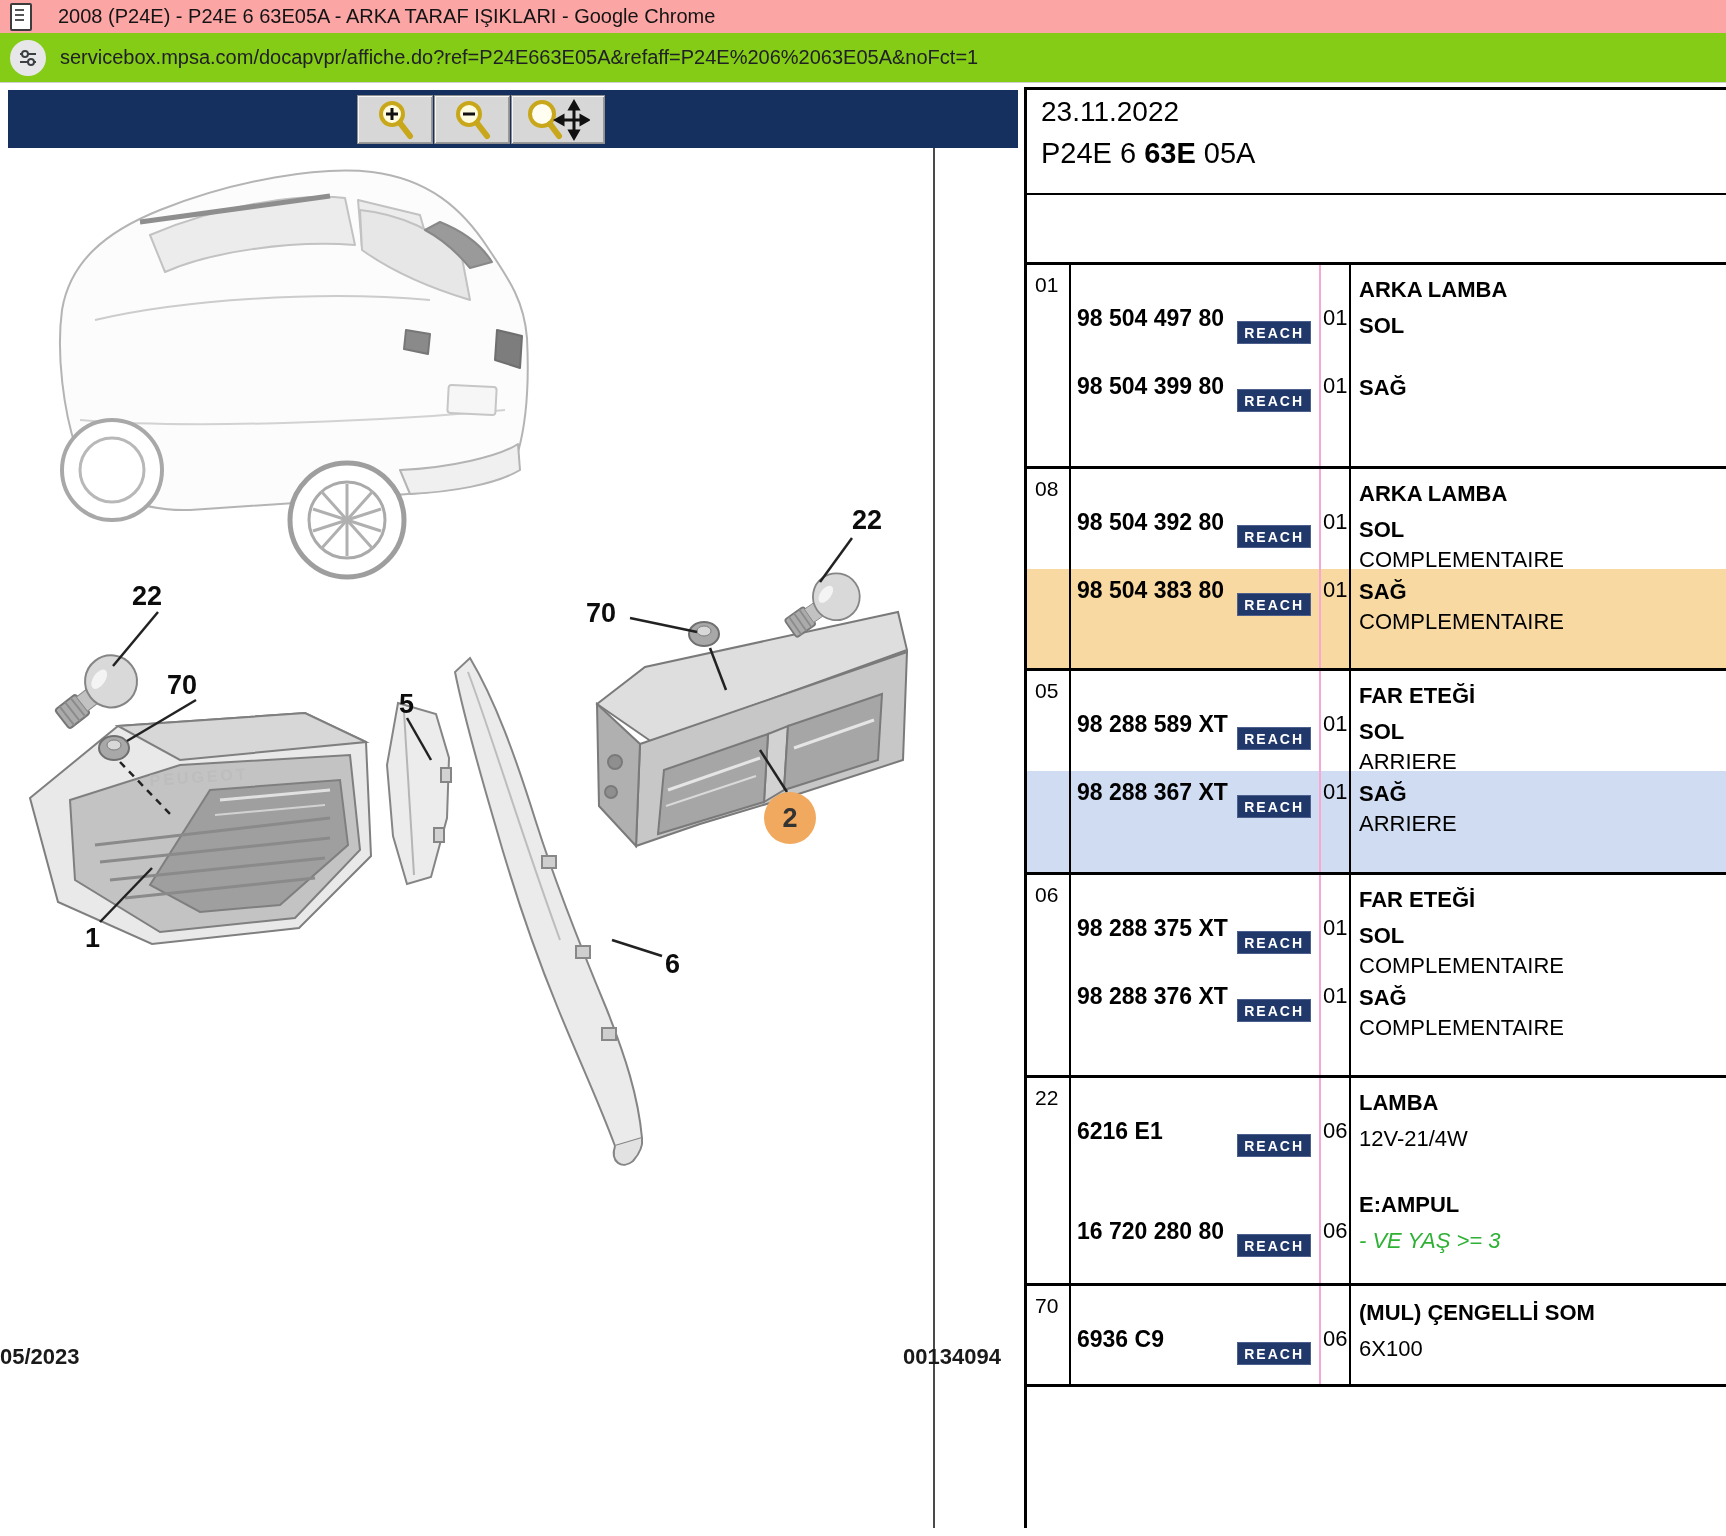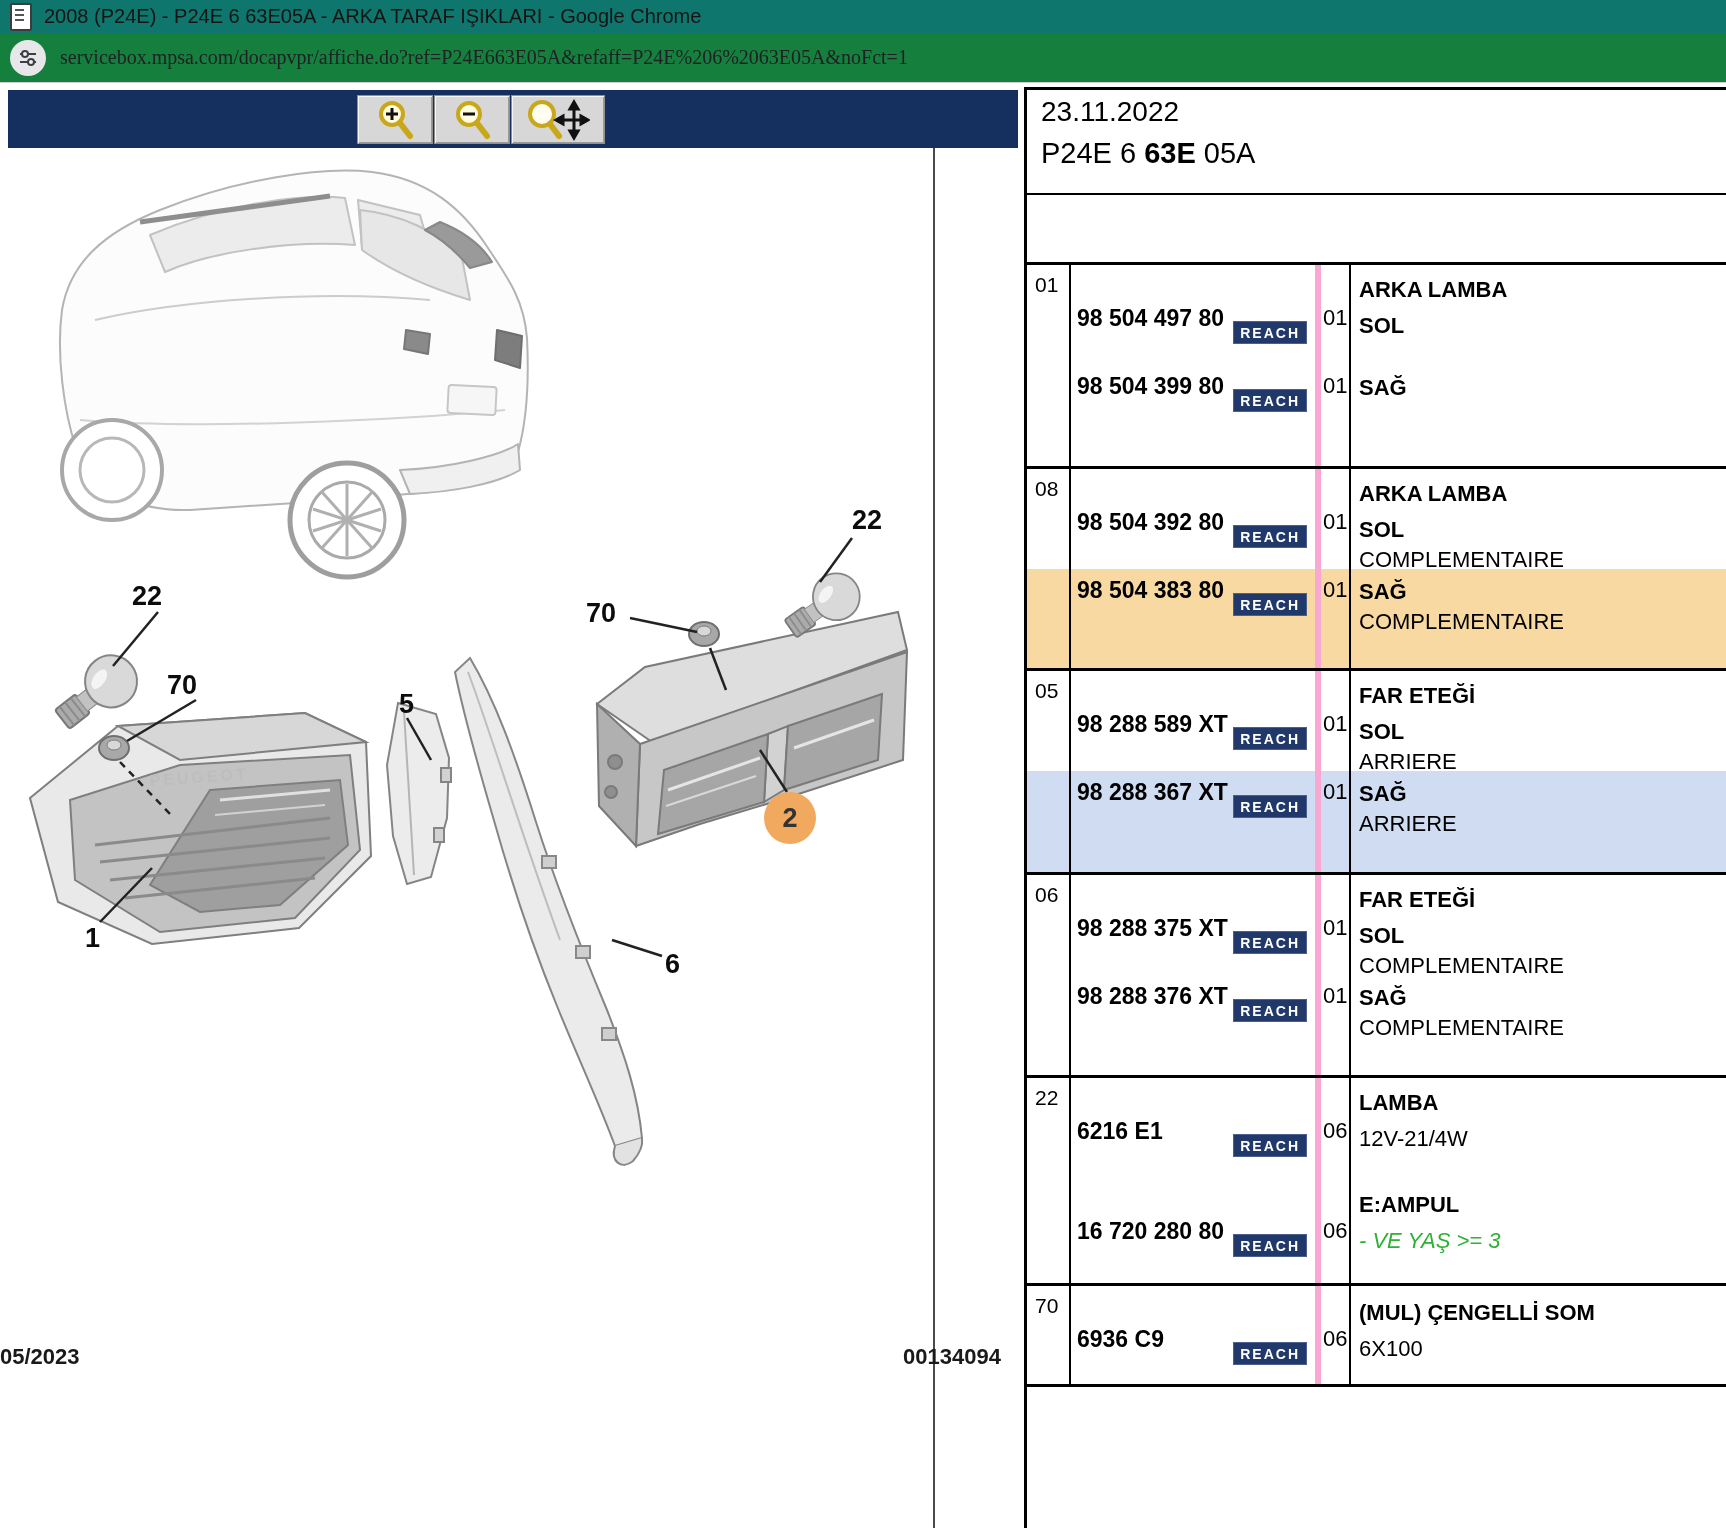--- a/index.html
+++ b/index.html
@@ -1,30 +1,30 @@
 <!DOCTYPE html>
 <html><head>
 <meta charset="utf-8">
 <style>
   html,body{margin:0;padding:0;}
   body{width:1726px;height:1536px;overflow:hidden;position:relative;background:#fff;
        font-family:"Liberation Sans", sans-serif;}
 
   
-  #titlebar{position:absolute;left:0;top:0;width:1726px;height:33px;background:#0f766e;
-    display:flex;align-items:center;gap:12px;padding-left:10px;box-sizing:border-box;z-index:10;}
+  #titlebar{position:absolute;left:0;top:0;width:1726px;height:33px;background:#fca5a5;
+    display:flex;align-items:center;gap:26px;padding-left:10px;box-sizing:border-box;z-index:10;}
   #titlebar .doc-ic{width:18px;height:24px;background:#fff;border-radius:2px;border:2px solid #3c3c3c;
     position:relative;flex:0 0 auto;}
   #titlebar .doc-ic::before{content:"";position:absolute;left:3px;top:4px;width:9px;height:2px;background:#555;
     box-shadow:0 5px 0 #555,0 10px 0 #555;}
   #titlebar .t-text{font-size:20px;color:#141414;white-space:nowrap;}
 
-  #urlbar{position:absolute;left:0;top:33px;width:1726px;height:50px;background:#15803d;
+  #urlbar{position:absolute;left:0;top:33px;width:1726px;height:50px;background:#84cc16;
     border-bottom:1px solid #cfcfcf;display:flex;align-items:center;gap:14px;padding-left:10px;
-    box-sizing:border-box;z-index:10;font-family:Liberation Serif, serif;}
+    box-sizing:border-box;z-index:10;}
   #urlbar .tune-wrap{width:36px;height:36px;border-radius:50%;background:#e7e7ea;display:flex;
     align-items:center;justify-content:center;flex:0 0 auto;}
   #urlbar .u-text{font-size:20px;color:#202124;white-space:nowrap;}
 
   
   #navtoolbar{position:absolute;left:8px;top:90px;width:1010px;height:58px;background:#15305f;z-index:6;}
   .zbtn{position:absolute;top:5px;height:47px;background:#d7d7d7;border:1px solid #8f8f8f;
     box-shadow:inset 1px 1px 0 #f6f6f6, inset -1px -1px 0 #9a9a9a;display:flex;align-items:center;
     justify-content:center;cursor:pointer;}
   #btn-zoom-in{left:349px;width:74px;}
@@ -58,21 +58,21 @@
     grid-template-rows:100px 1fr;width:760px;border-top:3px solid #000;box-sizing:border-box;
     background:#fff;}
   .h204{height:204px;} .h202{height:202px;} .h203{height:203px;} .h208{height:208px;}
   .h104{height:104px;border-bottom:3px solid #000;grid-template-rows:1fr;}
   .band{position:absolute;left:0;right:0;top:100px;bottom:0;z-index:0;}
   .band.orange{background:#f7d9a1;}
   .band.blue{background:#cfdcf2;}
   .c-item{grid-area:1/1/3/2;border-right:2px solid #000;font-size:21px;color:#000;
     padding:8px 0 0 8px;position:relative;z-index:1;}
   .h104 .c-item{grid-area:1/1/2/2;}
-  .pcell{grid-column:2;border-right:6px solid #f9a8d4;display:flex;justify-content:space-between;
+  .pcell{grid-column:2;border-right:2px solid #f9a8d4;display:flex;justify-content:space-between;
     align-items:flex-start;padding:8px 8px 0 6px;position:relative;z-index:1;box-sizing:border-box;}
   .qcell{grid-column:3;border-right:2px solid #000;font-size:22px;color:#000;padding:8px 0 0 2px;
     position:relative;z-index:1;box-sizing:border-box;}
   .dcell{grid-column:4;padding:8px 0 0 8px;font-size:22px;line-height:30px;color:#000;
     position:relative;z-index:1;box-sizing:border-box;white-space:nowrap;}
   .rowA{grid-row:1;} .rowB{grid-row:2;}
   .pcell.rowA,.qcell.rowA{padding-top:40px;}
   .pcell.titled,.qcell.titled{padding-top:40px;}
   .dcell.rowA{padding-top:10px;}
   .dcell.titledB{padding-top:12px;}

